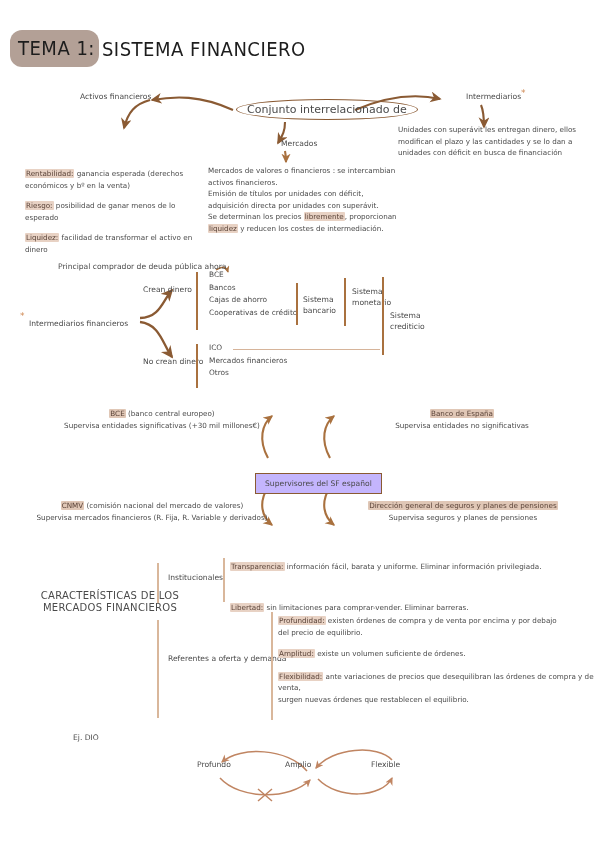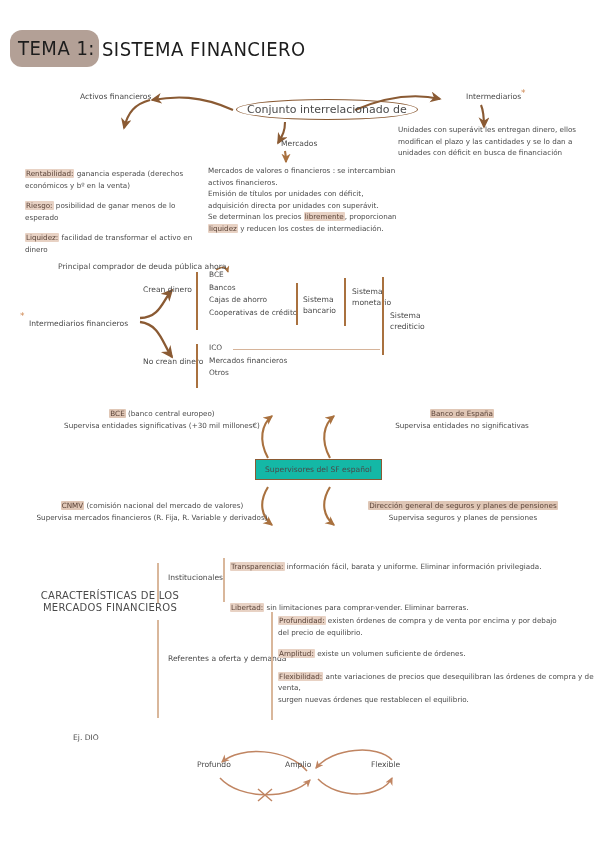--- a/index.html
+++ b/index.html
@@ -36,21 +36,22 @@
   #arrows{position:absolute;left:0;top:0;width:599px;height:848px;pointer-events:none;}
 
   
   .ellipse-box{
     border:1.4px solid #8a5a33;border-radius:50%;
     padding:3px 10px;font-size:11px;color:#4a4a4a;white-space:nowrap;
   }
   .rect-box{
     border:1.6px solid #8a5a33;
     padding:5px 9px;font-size:7.6px;color:#4a4a4a;white-space:nowrap;
-    background:#14b8a6;
+    background:#c4b5fd;
+    margin-top:14px;
   }
 
   
   .vbar{background:#a9713f;width:1.6px;}
   .vbar-l{background:#d9b79b;width:1.8px;}
   .hline{background:#d6b49a;height:1.4px;}
 
   .rowlist div{line-height:12.5px;font-size:7.4px;color:#4a4a4a;}
   .caps{font-size:10px;line-height:12px;color:#4a4a4a;letter-spacing:.3px;}
   .para{font-size:7.2px;line-height:11.6px;color:#4a4a4a;}

